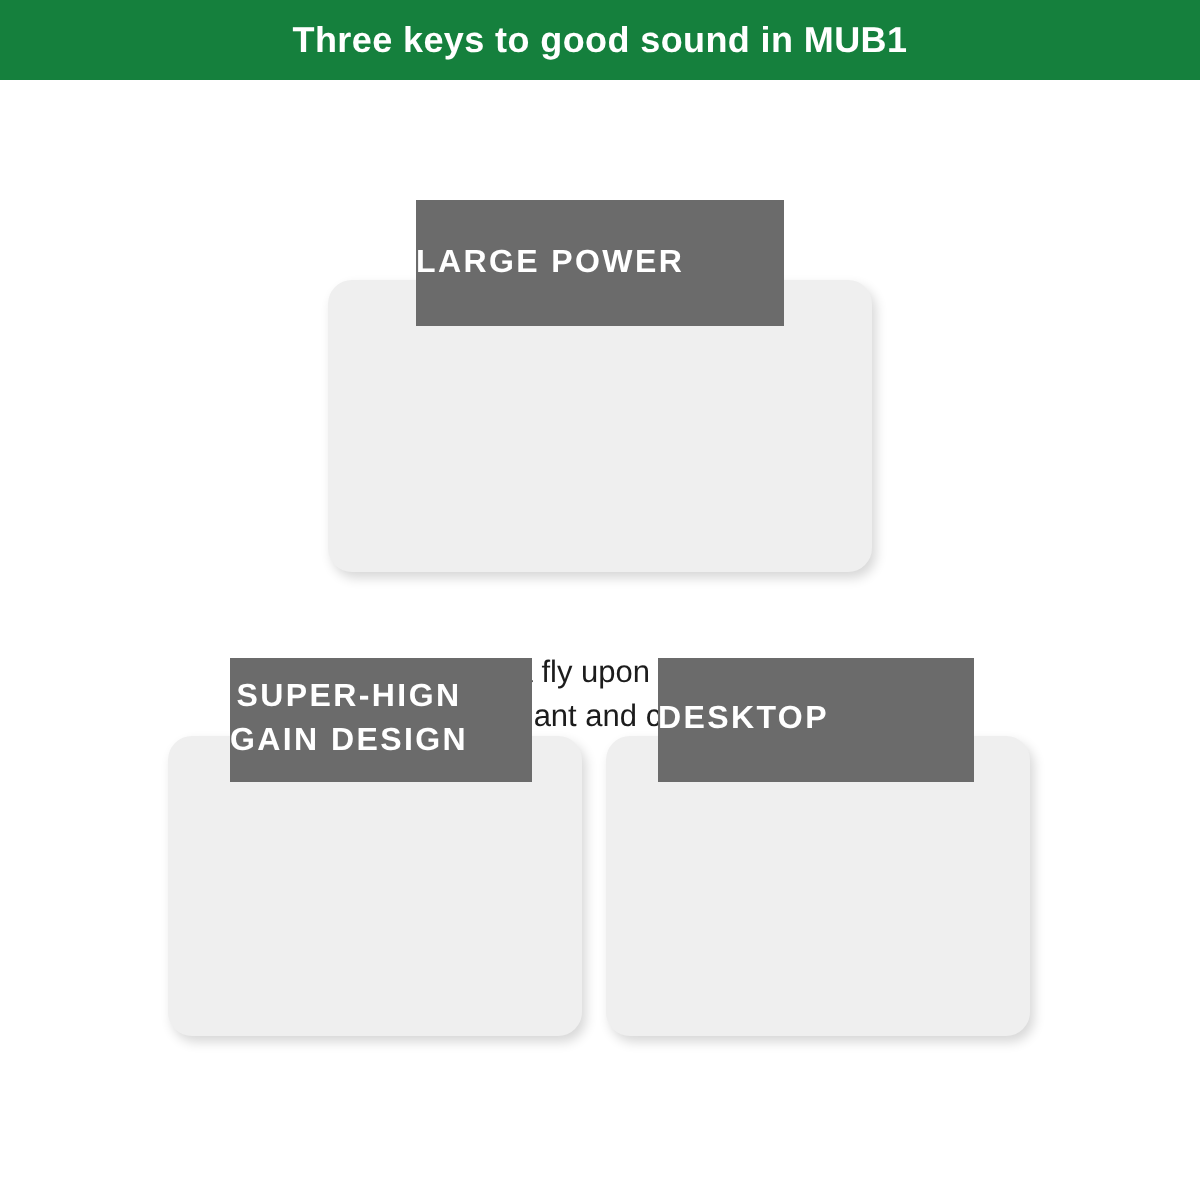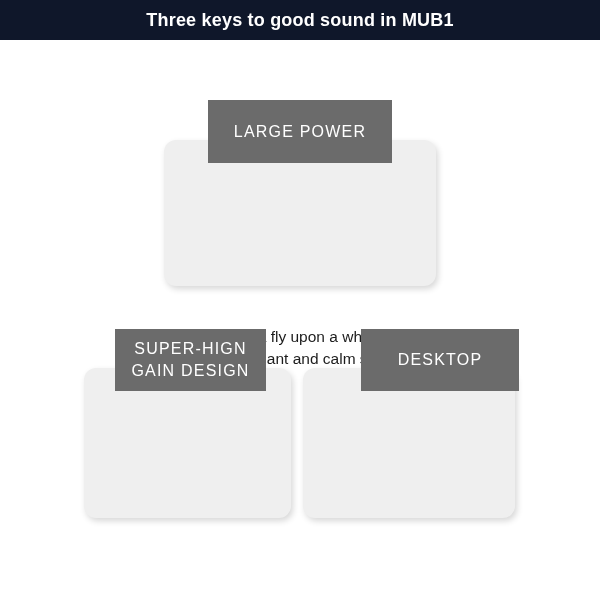--- a/index.html
+++ b/index.html
@@ -21,21 +21,21 @@
     background: #ffffff;
   }
 
   
   .banner {
     position: absolute;
     left: 0;
     top: 0;
     width: 600px;
     height: 40px;
-    background: #0f172a;
+    background: #15803d;
     display: flex;
     align-items: center;
     justify-content: center;
   }
   .banner-title {
     color: #ffffff;
     font-size: 18px;
     font-weight: bold;
     letter-spacing: 0.2px;
     line-height: 1;
@@ -66,23 +66,23 @@
     display: block;
     white-space: nowrap;
   }
 
   
   .plate {
     position: absolute;
     background: #6b6b6b;
     display: flex;
     align-items: center;
-    justify-content: center;
     box-sizing: border-box;
     z-index: 3;
+    font-weight: bold;
   }
   .plate-text {
     color: #ffffff;
     font-size: 16px;
     letter-spacing: 1.2px;
     line-height: 22px;
     text-align: center;
   }
   .plate-text .line {
     display: block;
@@ -91,21 +91,21 @@
 
   
   #card-power      { left: 164px; top: 140px; width: 272px; height: 146px; }
   #plate-power     { left: 208px; top: 100px; width: 184px; height: 63px; }
   #body-power      { top: 186px; }
 
   #card-gain       { left: 84px;  top: 368px; width: 207px; height: 150px; }
   #plate-gain      { left: 115px; top: 329px; width: 151px; height: 62px; }
 
   #card-hifi       { left: 303px; top: 368px; width: 212px; height: 150px; }
-  #plate-hifi      { left: 329px; top: 329px; width: 158px; height: 62px; margin-left: 32px; }
+  #plate-hifi      { left: 329px; top: 329px; width: 158px; height: 62px; }
 </style>
 </head>
 <body>
 
 <div id="infographic">
 
   <div class="banner">
     <div class="banner-title">Three keys to good sound in MUB1</div>
   </div>
 

